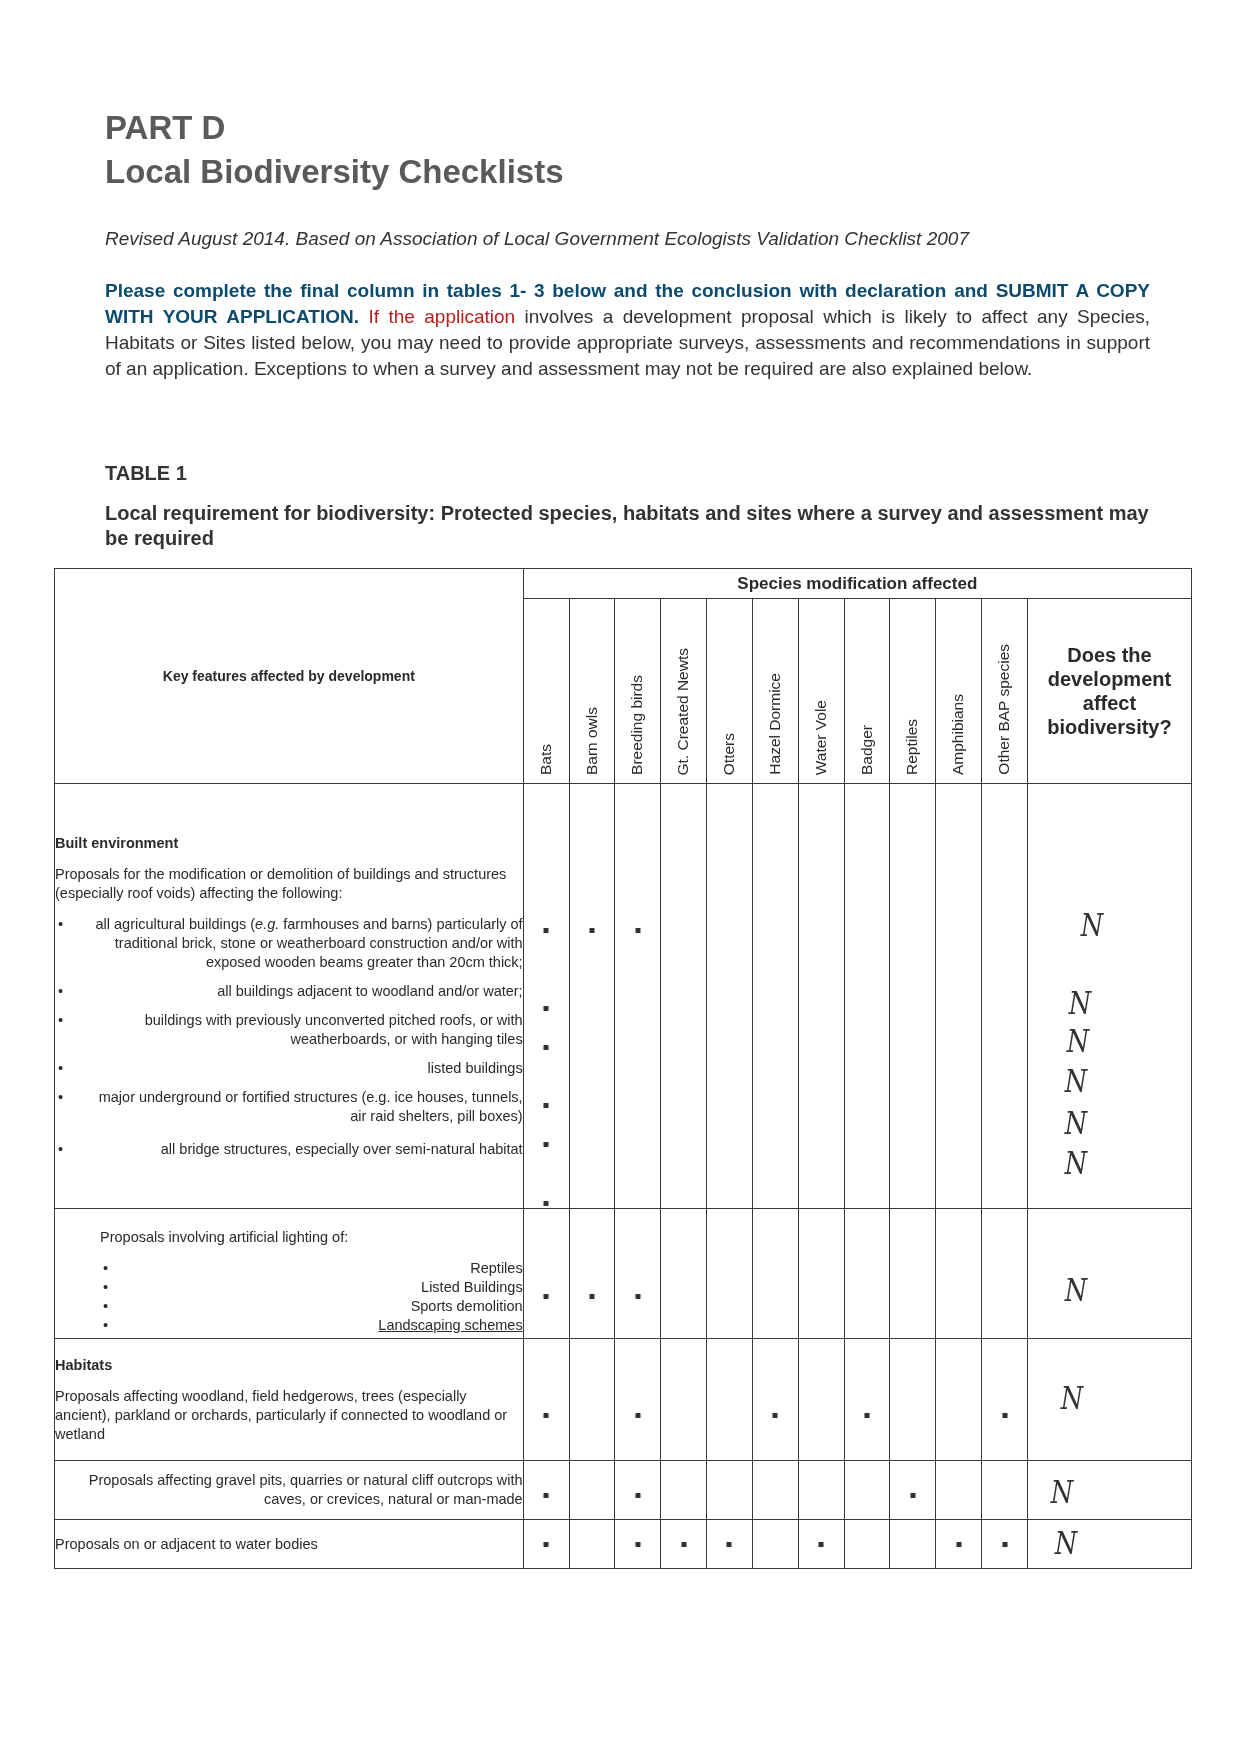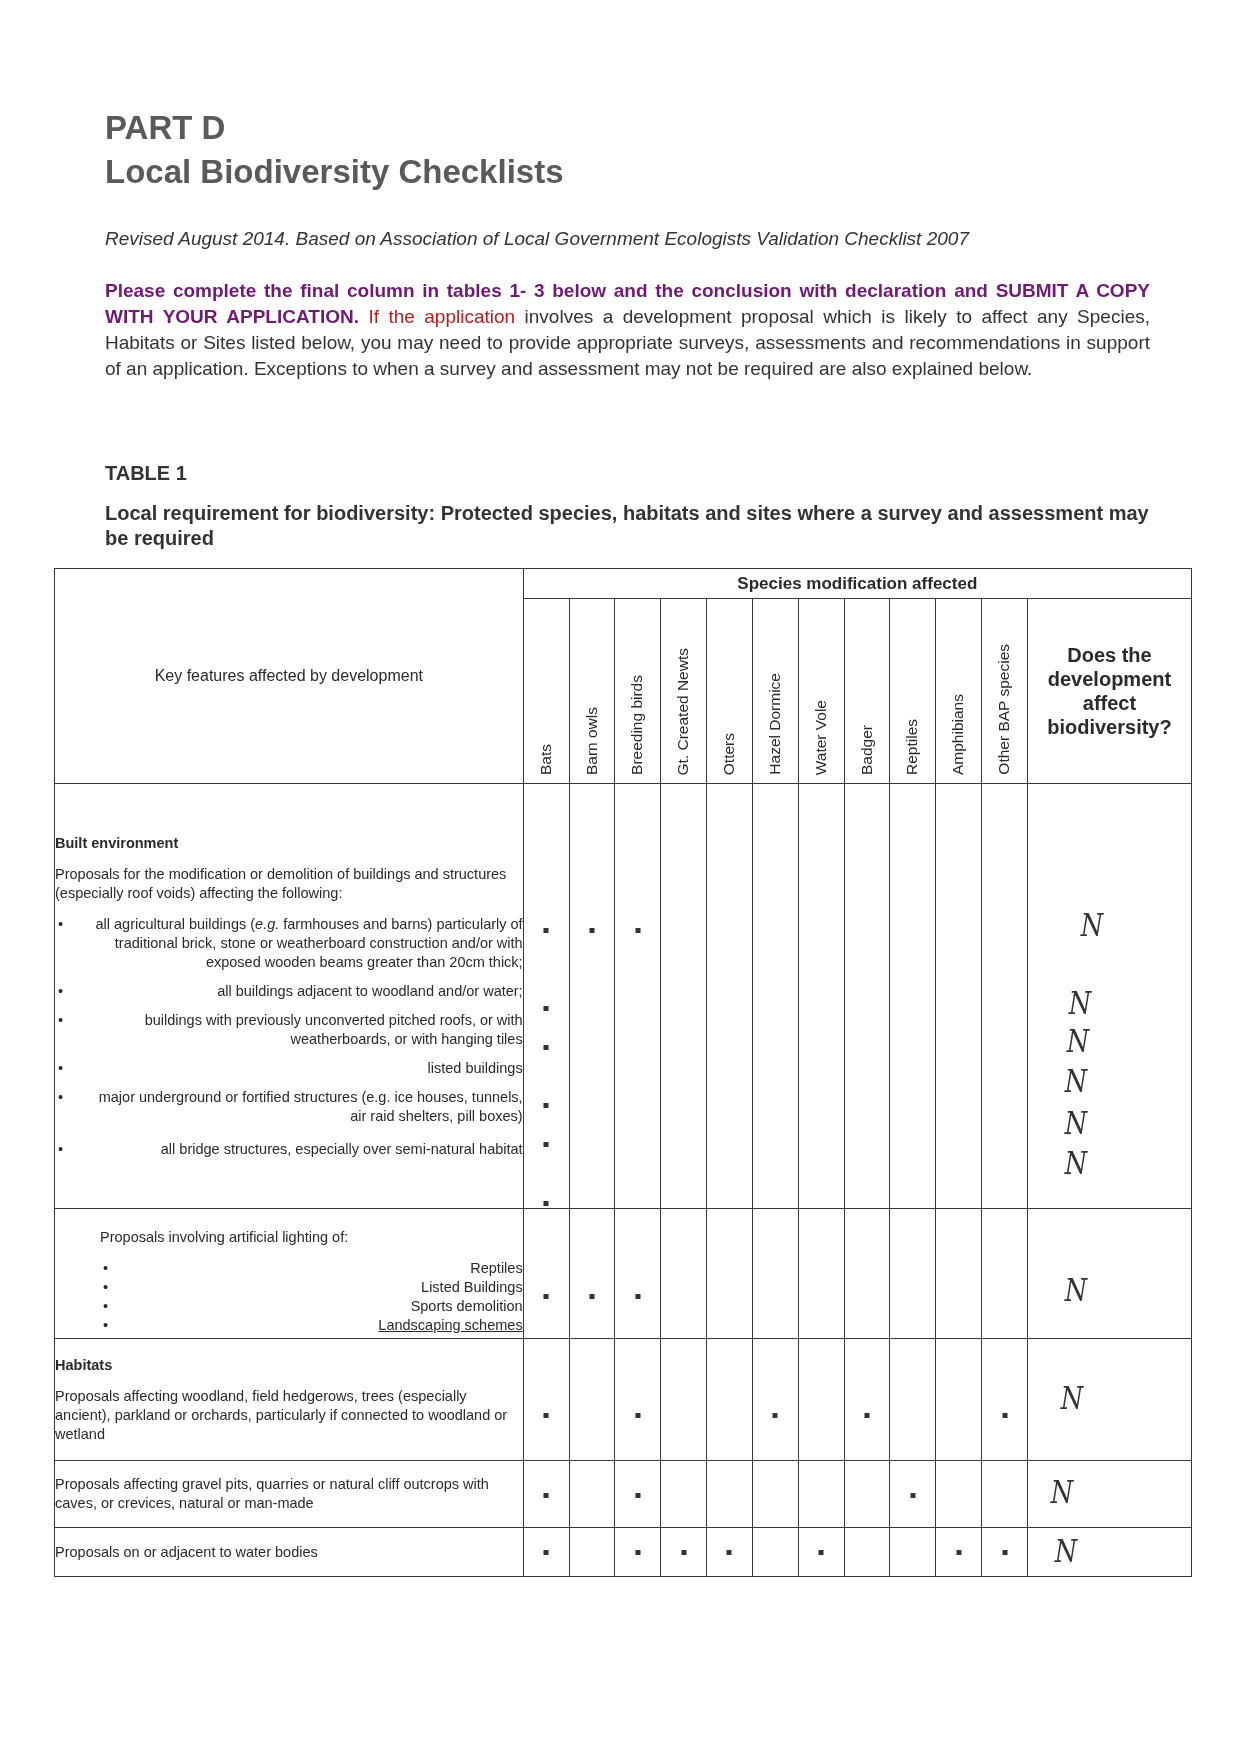--- a/index.html
+++ b/index.html
@@ -18,21 +18,21 @@
     margin: 0;
   }
   .revised {
     position: absolute; left: 105px; top: 228px; width: 1050px;
     font-size: 19px; font-style: italic; color: #333; margin: 0;
   }
   .intro {
     position: absolute; left: 105px; top: 278px; width: 1045px;
     font-size: 19px; line-height: 26px; text-align: justify; margin: 0; color: #333;
   }
-  .intro .grey-bold { color: #701a75; font-weight: bold; }
+  .intro .grey-bold { color: #0c4a6e; font-weight: bold; }
   .intro .grey { color: #b91c1c; }
   .table-label {
     position: absolute; left: 105px; top: 462px;
     font-size: 20px; font-weight: bold; color: #333; margin: 0;
   }
   .table-caption {
     position: absolute; left: 105px; top: 501px; width: 1045px;
     font-size: 20px; font-weight: bold; color: #333; line-height: 25px; margin: 0;
   }
 
@@ -41,21 +41,21 @@
     width: 1138px; border-collapse: collapse; table-layout: fixed;
     font-size: 14.5px; color: #2a2a2a;
   }
   table.checklist td, table.checklist th {
     border: 1.5px solid #3a3a3a; padding: 0; vertical-align: middle;
   }
   .col-key { width: 466px; }
   .col-sp { width: 45.6px; }
   .col-ans { width: 163px; }
 
-  th.key-header { font-size: 16px; font-weight: normal; text-align: center; height: 214px; }
+  th.key-header { font-size: 14px; font-weight: bold; text-align: center; height: 214px; }
   th.species-header { font-size: 17px; font-weight: bold; text-align: center; height: 29px; }
   th.rot { height: 183px; position: relative; font-weight: normal; }
   th.rot span {
     position: absolute; left: 50%; bottom: 8px;
     transform: translateX(-50%) rotate(-90deg); transform-origin: center;
     writing-mode: vertical-rl; transform: rotate(180deg);
     font-size: 15.5px; white-space: nowrap;
     left: 13px;
   }
   th.ans-header { font-size: 20px; font-weight: bold; text-align: center; line-height: 24px; }
@@ -269,21 +269,21 @@
         </td>
         <td class="sp"></td>
         <td class="sp"></td>
         <td class="sp">
           <span class="mark" style="top: 74px;"></span>
         </td>
         <td class="ans">
           <span class="hand" style="left: 30px; top: 40px;">N</span>
         </td>
       </tr>
-      <tr style="height: 67px;">
+      <tr style="height: 59px; text-align: right;">
         <td class="feature" style="vertical-align: middle;">
           <div>Proposals affecting gravel pits, quarries or natural cliff outcrops with caves, or crevices, natural or man-made</div>
         </td>
         <td class="sp">
           <span class="mark" style="top: 32px;"></span>
         </td>
         <td class="sp"></td>
         <td class="sp">
           <span class="mark" style="top: 32px;"></span>
         </td>

